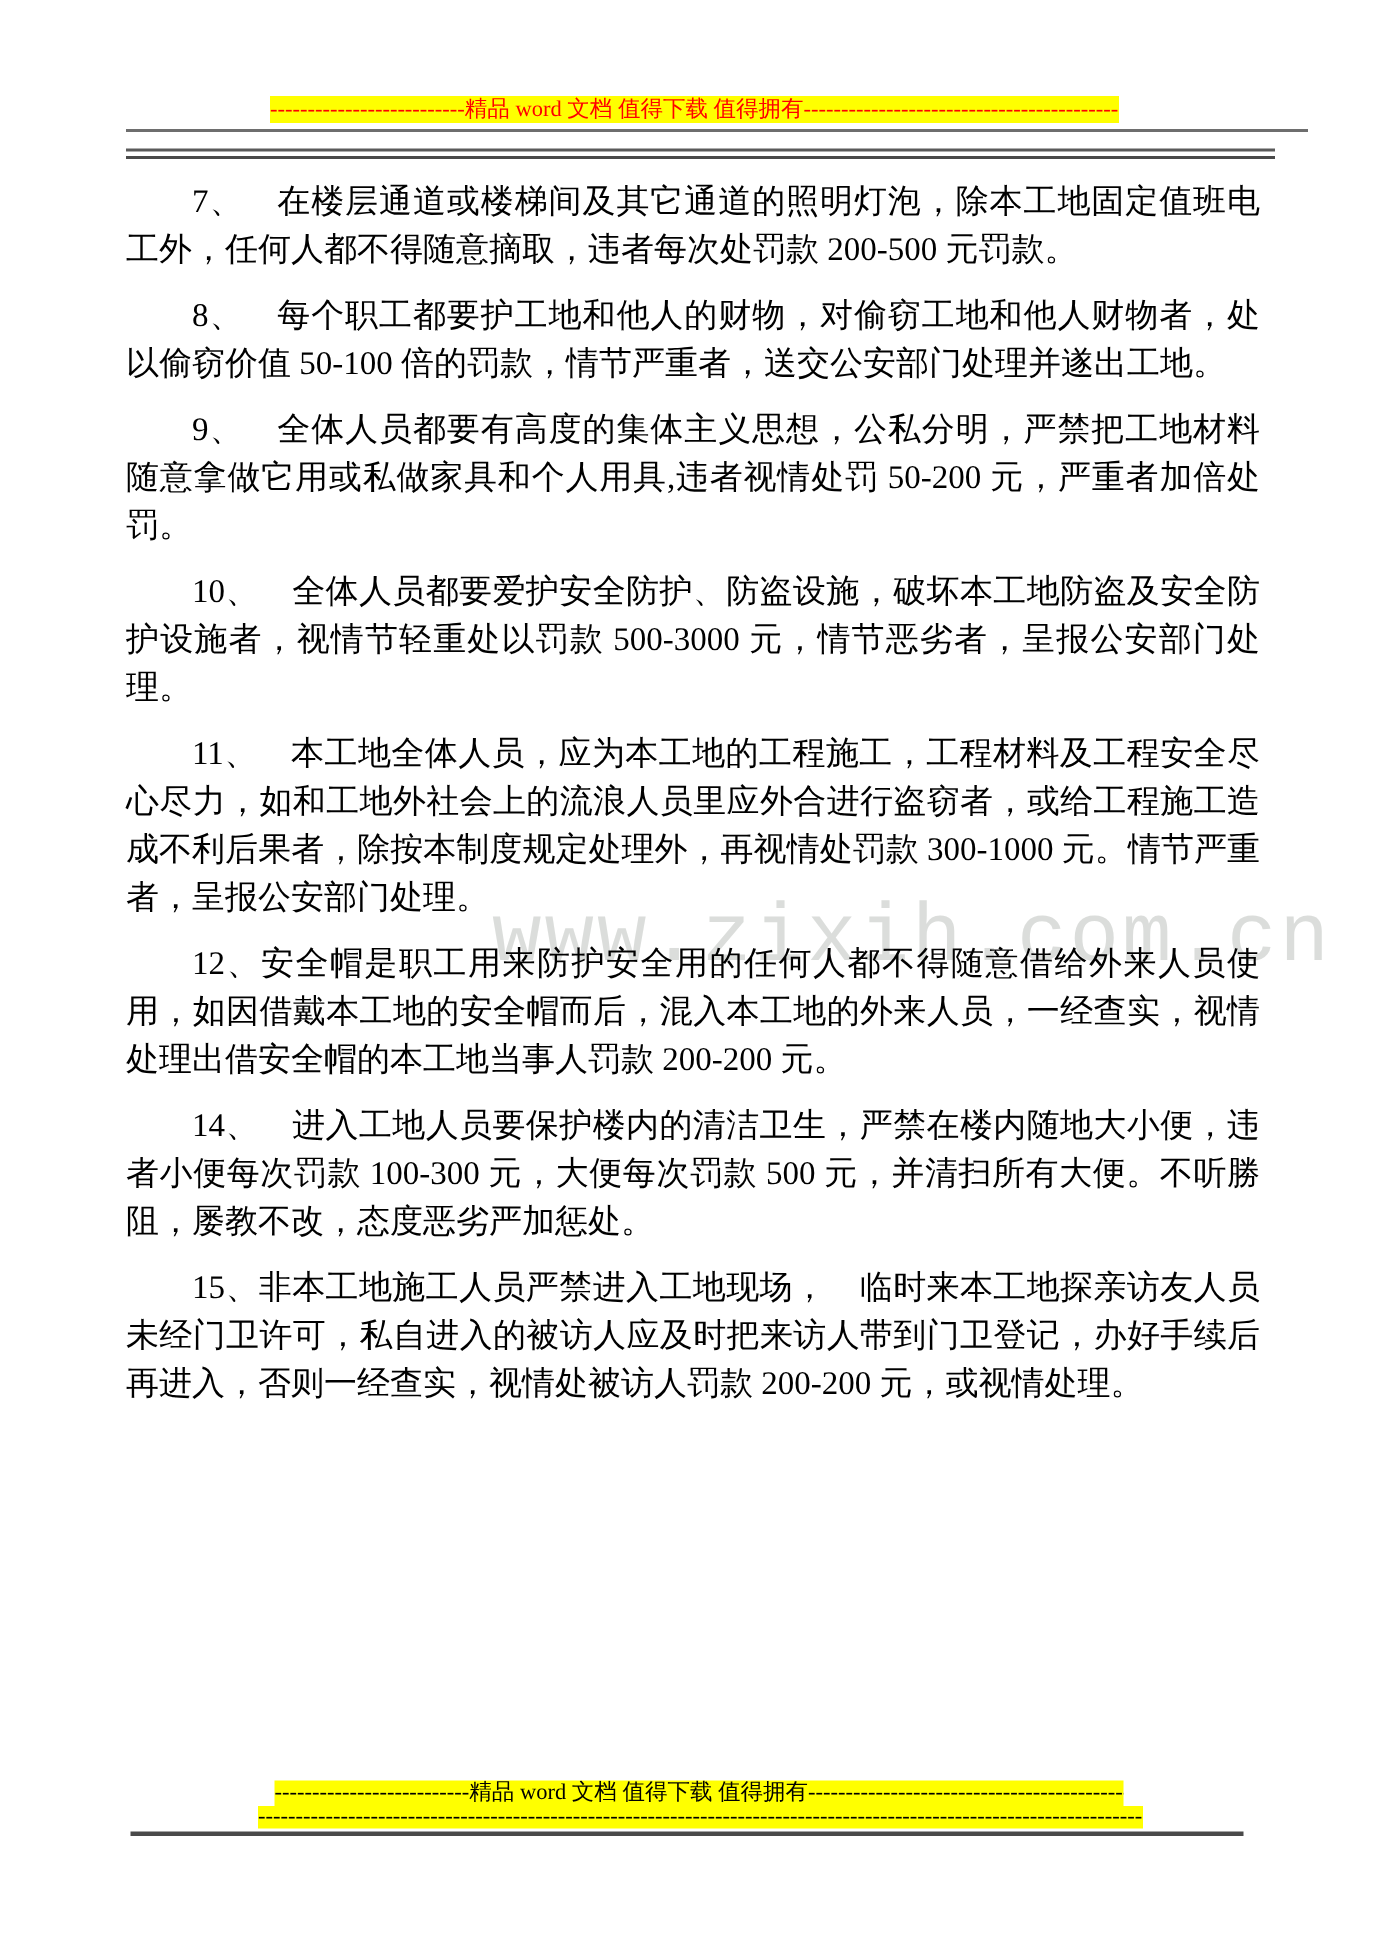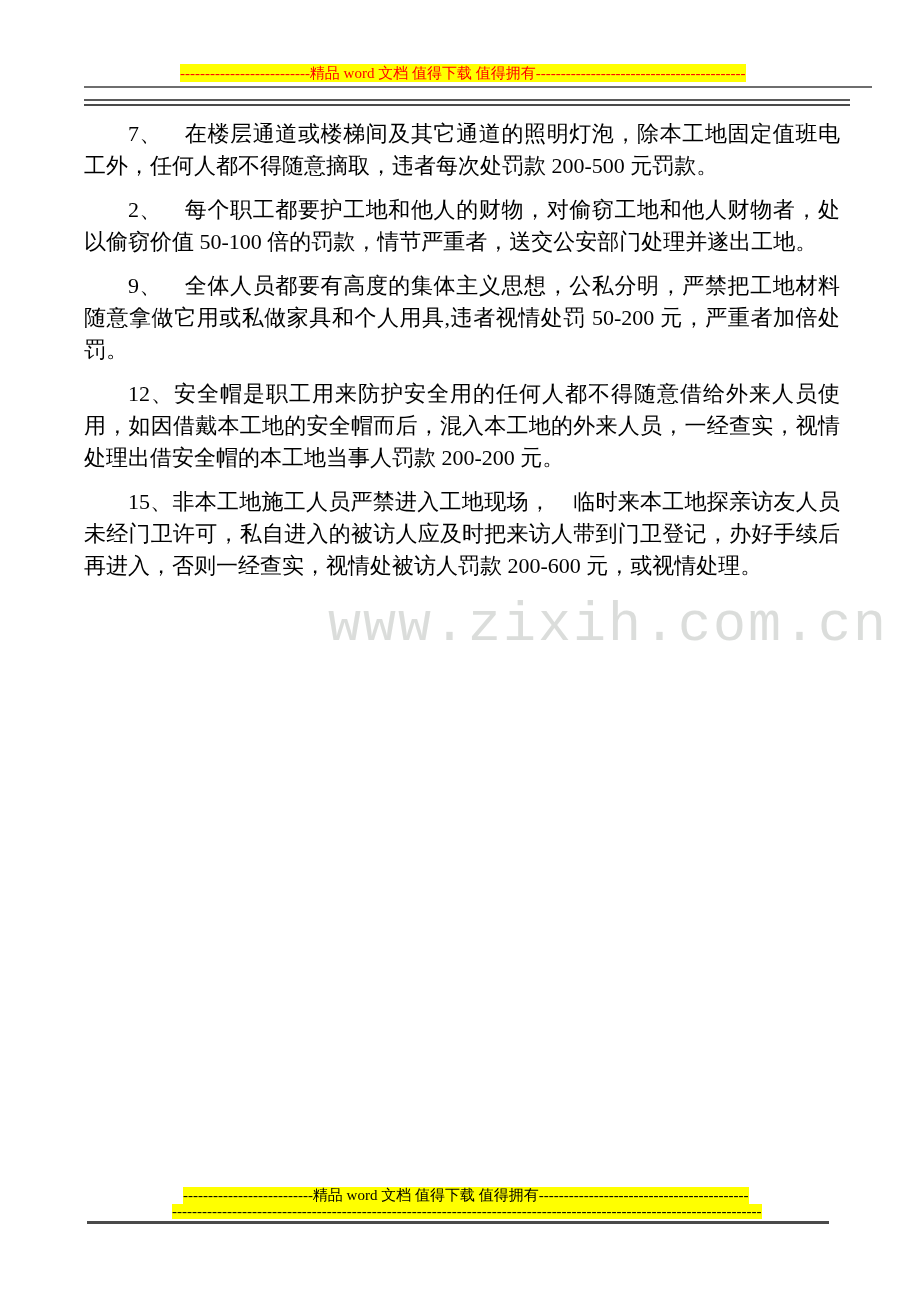--- a/index.html
+++ b/index.html
@@ -68,23 +68,26 @@
 <div class="page">
 
   <div class="header-banner">--------------------------精品 word 文档 值得下载 值得拥有--------------------------------------------</div>
   <div class="header-rule-single"></div>
   <div class="header-rule-double"></div>
 
   <div class="watermark">www.zixih.com.cn</div>
 
   <div class="content">
     <p>7、　在楼层通道或楼梯间及其它通道的照明灯泡，除本工地固定值班电工外，任何人都不得随意摘取，违者每次处罚款 200-500 元罚款。</p>
-    <p>2、　每个职工都要护工地和他人的财物，对偷窃工地和他人财物者，处以偷窃价值 50-100 倍的罚款，情节严重者，送交公安部门处理并遂出工地。</p>
+    <p>8、　每个职工都要护工地和他人的财物，对偷窃工地和他人财物者，处以偷窃价值 50-100 倍的罚款，情节严重者，送交公安部门处理并遂出工地。</p>
     <p>9、　全体人员都要有高度的集体主义思想，公私分明，严禁把工地材料随意拿做它用或私做家具和个人用具,违者视情处罚 50-200 元，严重者加倍处罚。</p>
+    <p>10、　全体人员都要爱护安全防护、防盗设施，破坏本工地防盗及安全防护设施者，视情节轻重处以罚款 500-3000 元，情节恶劣者，呈报公安部门处理。</p>
+    <p>11、　本工地全体人员，应为本工地的工程施工，工程材料及工程安全尽心尽力，如和工地外社会上的流浪人员里应外合进行盗窃者，或给工程施工造成不利后果者，除按本制度规定处理外，再视情处罚款 300-1000 元。情节严重者，呈报公安部门处理。</p>
     <p>12、安全帽是职工用来防护安全用的任何人都不得随意借给外来人员使用，如因借戴本工地的安全帽而后，混入本工地的外来人员，一经查实，视情处理出借安全帽的本工地当事人罚款 200-200 元。</p>
-    <p>15、非本工地施工人员严禁进入工地现场，　临时来本工地探亲访友人员未经门卫许可，私自进入的被访人应及时把来访人带到门卫登记，办好手续后再进入，否则一经查实，视情处被访人罚款 200-600 元，或视情处理。</p>
+    <p>14、　进入工地人员要保护楼内的清洁卫生，严禁在楼内随地大小便，违者小便每次罚款 100-300 元，大便每次罚款 500 元，并清扫所有大便。不听勝阻，屡教不改，态度恶劣严加惩处。</p>
+    <p>15、非本工地施工人员严禁进入工地现场，　临时来本工地探亲访友人员未经门卫许可，私自进入的被访人应及时把来访人带到门卫登记，办好手续后再进入，否则一经查实，视情处被访人罚款 200-200 元，或视情处理。</p>
   </div>
 
   <div class="footer-banner1">--------------------------精品 word 文档 值得下载 值得拥有--------------------------------------------</div>
   <div class="footer-banner2">------------------------------------------------------------------------------------------------------------------------</div>
   <div class="footer-rule"></div>
 
 </div>
 
 </body></html>

